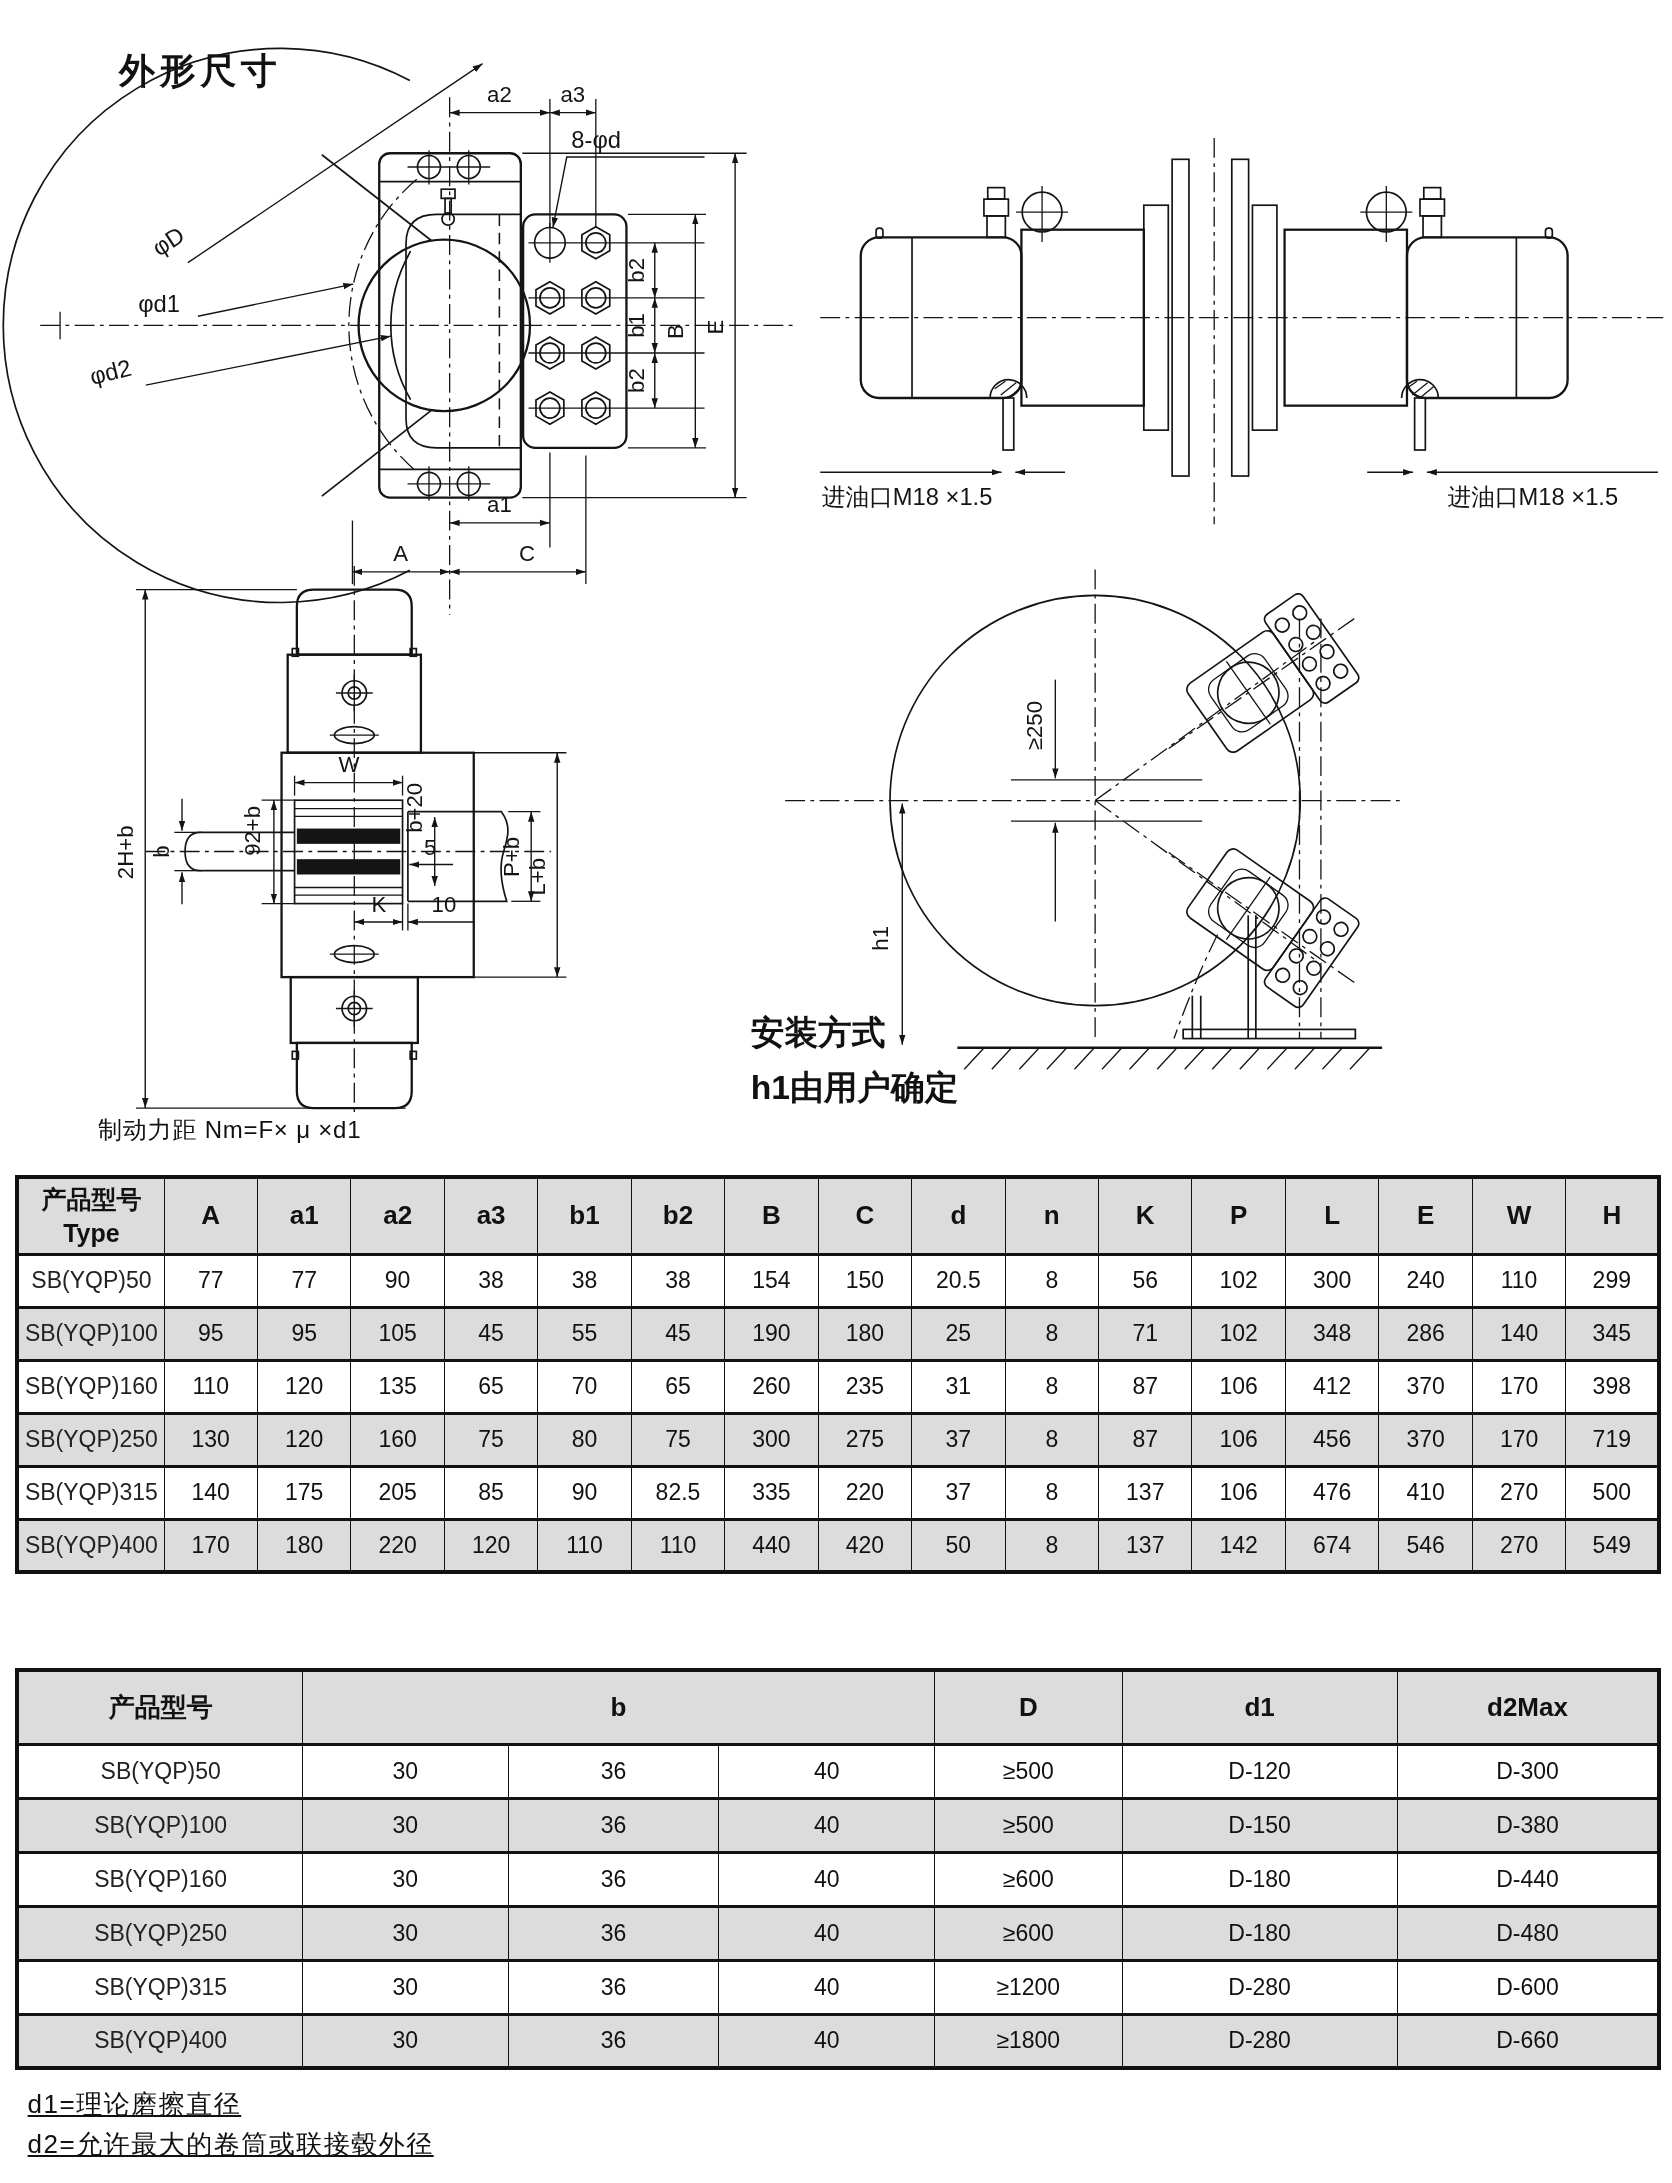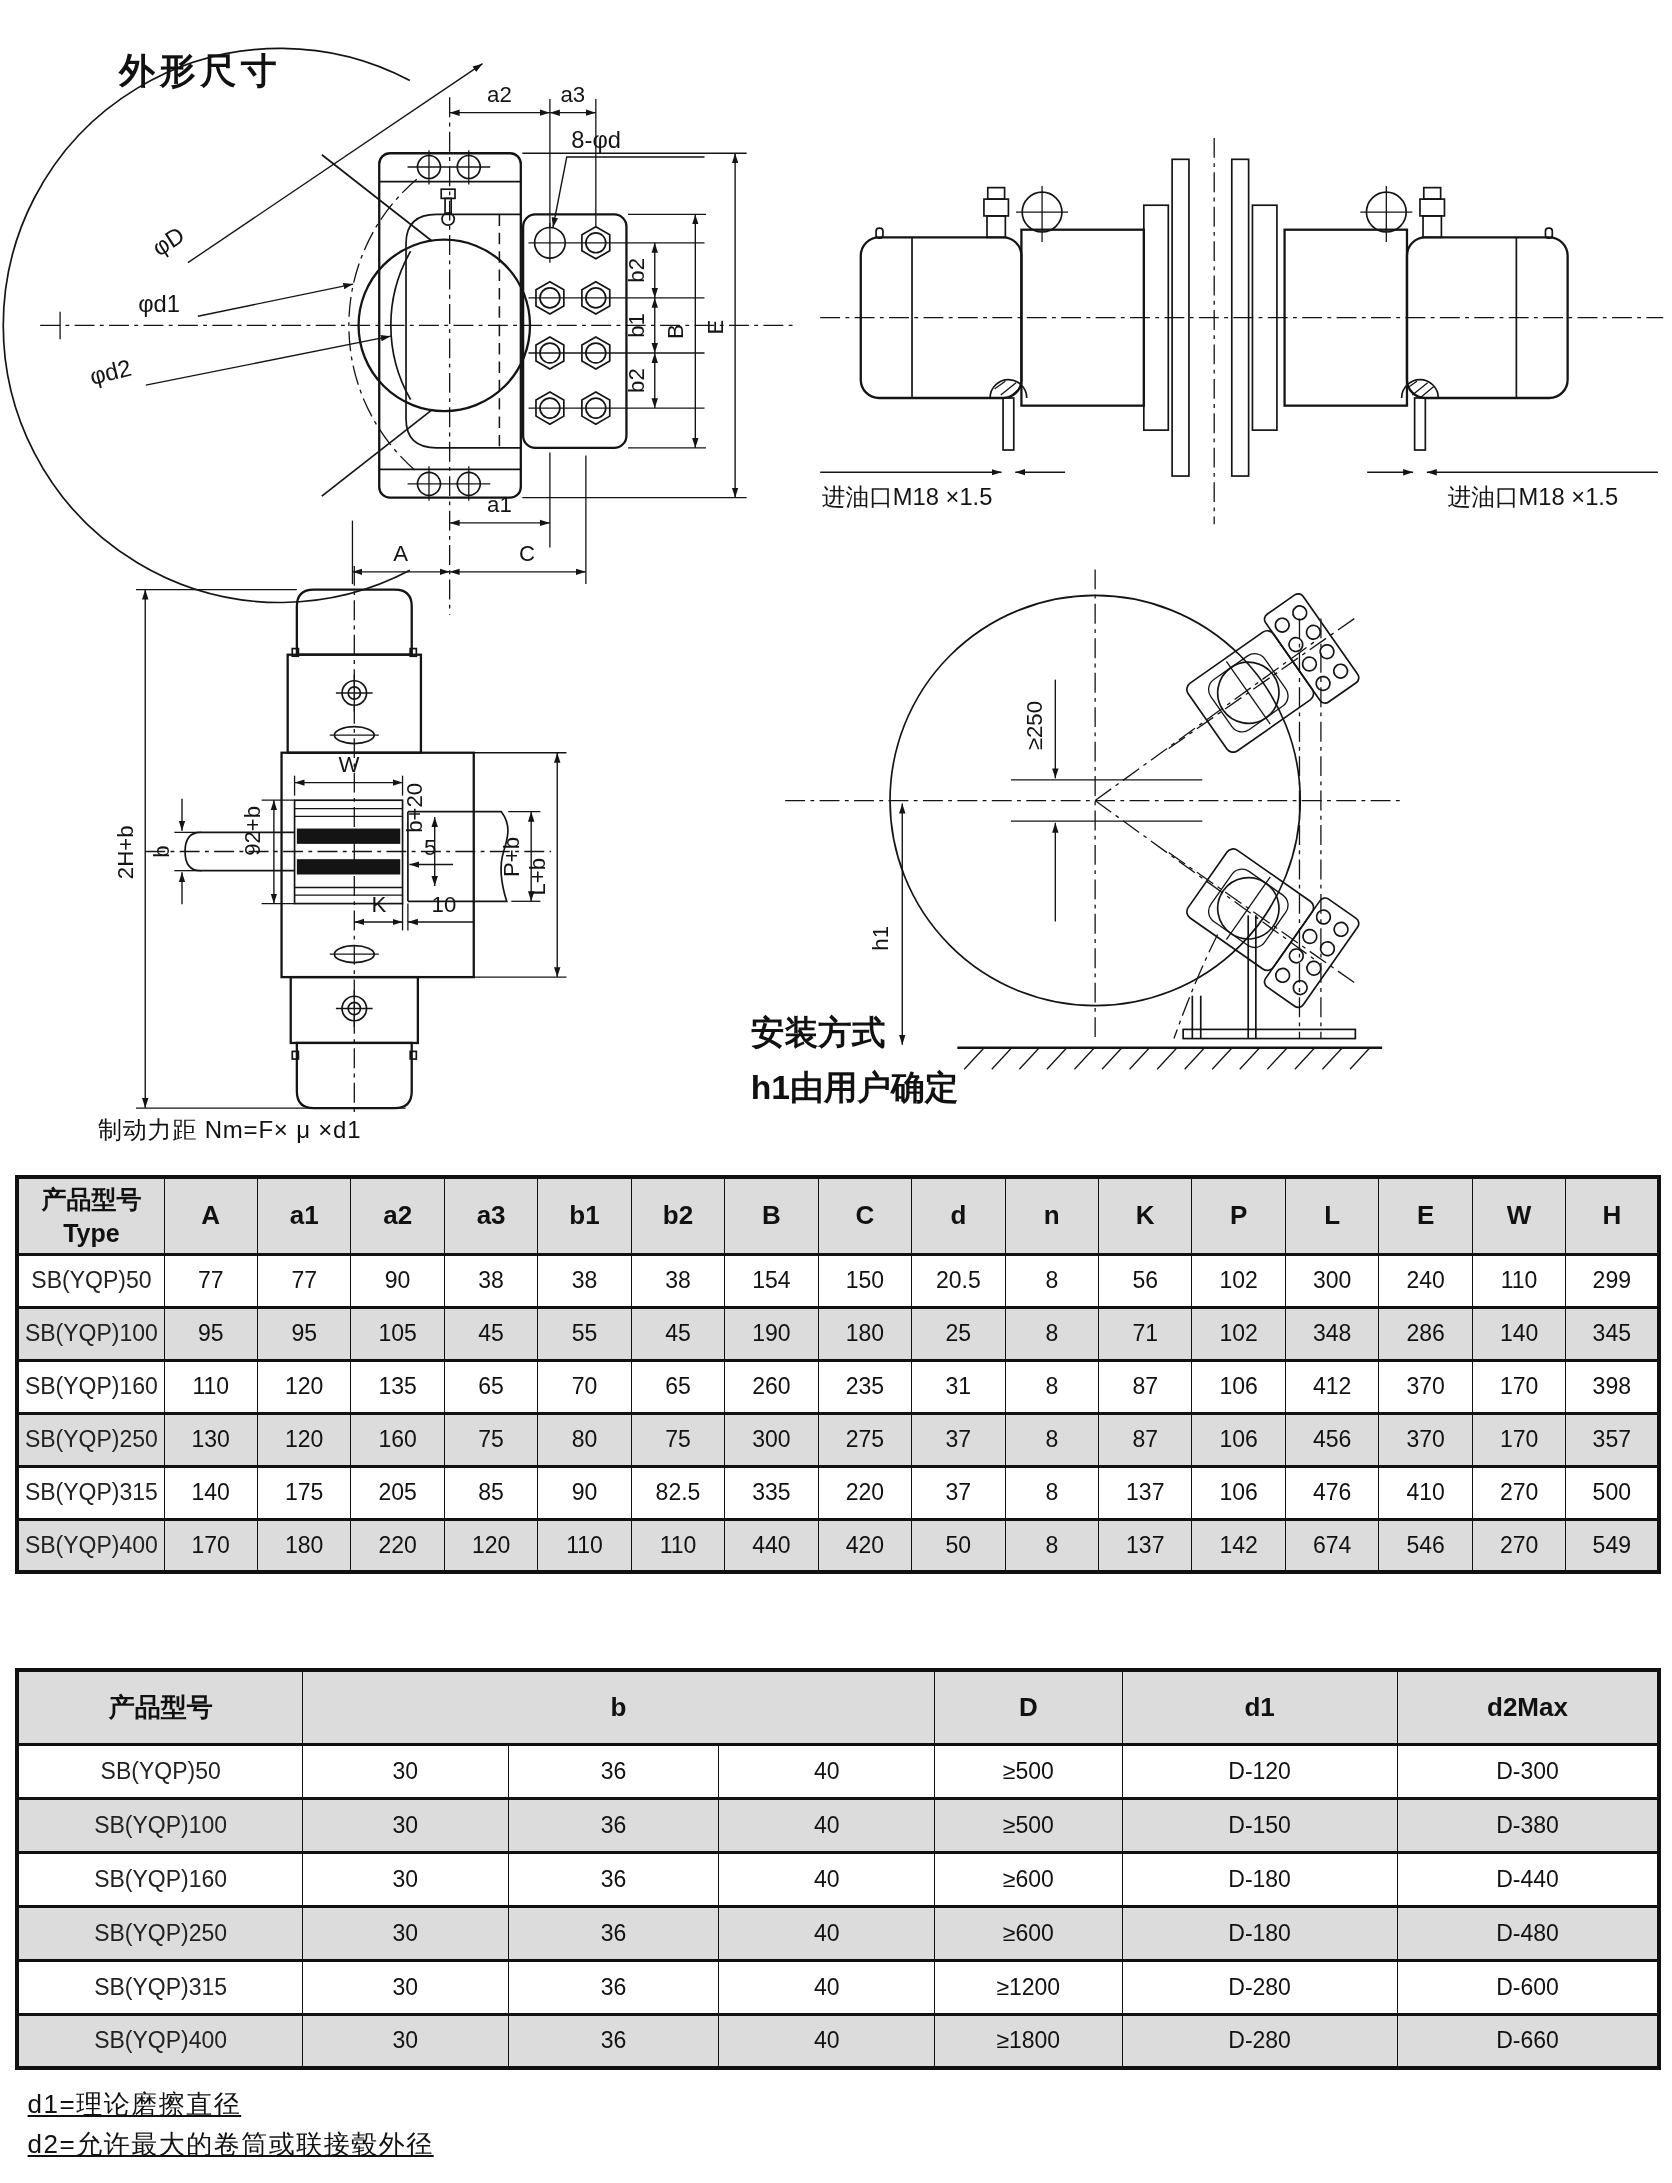--- a/index.html
+++ b/index.html
@@ -508,21 +508,21 @@
           <td>75</td>
           <td>300</td>
           <td>275</td>
           <td>37</td>
           <td>8</td>
           <td>87</td>
           <td>106</td>
           <td>456</td>
           <td>370</td>
           <td>170</td>
-          <td>357</td>
+          <td>719</td>
         </tr>
         <tr>
           <td class="typecell">SB(YQP)315</td>
           <td>140</td>
           <td>175</td>
           <td>205</td>
           <td>85</td>
           <td>90</td>
           <td>82.5</td>
           <td>335</td>

